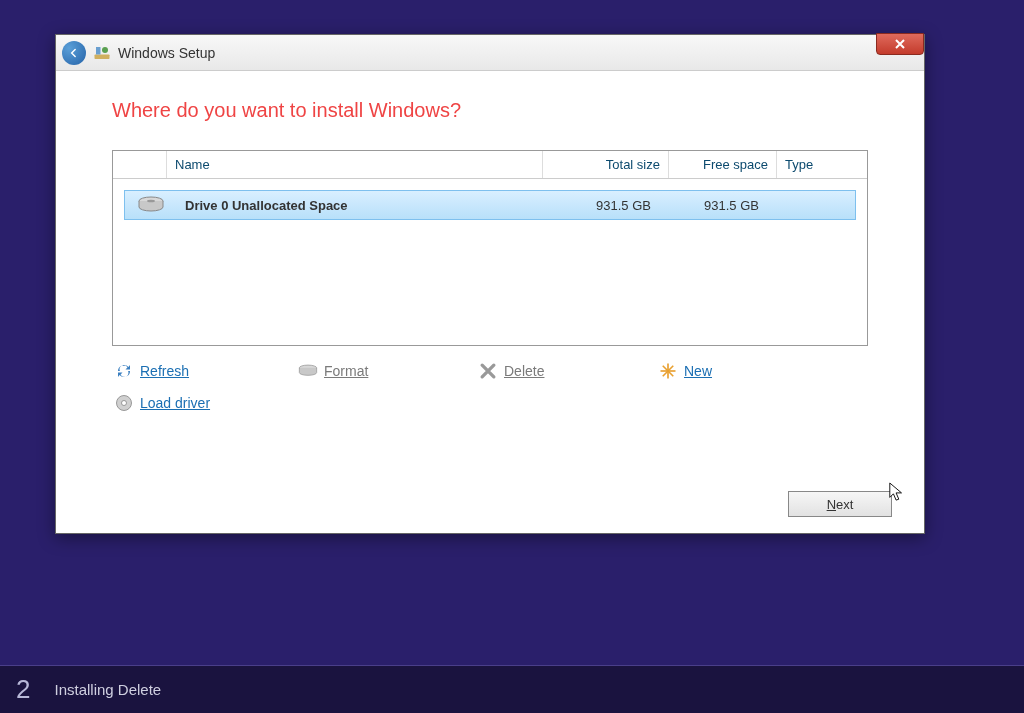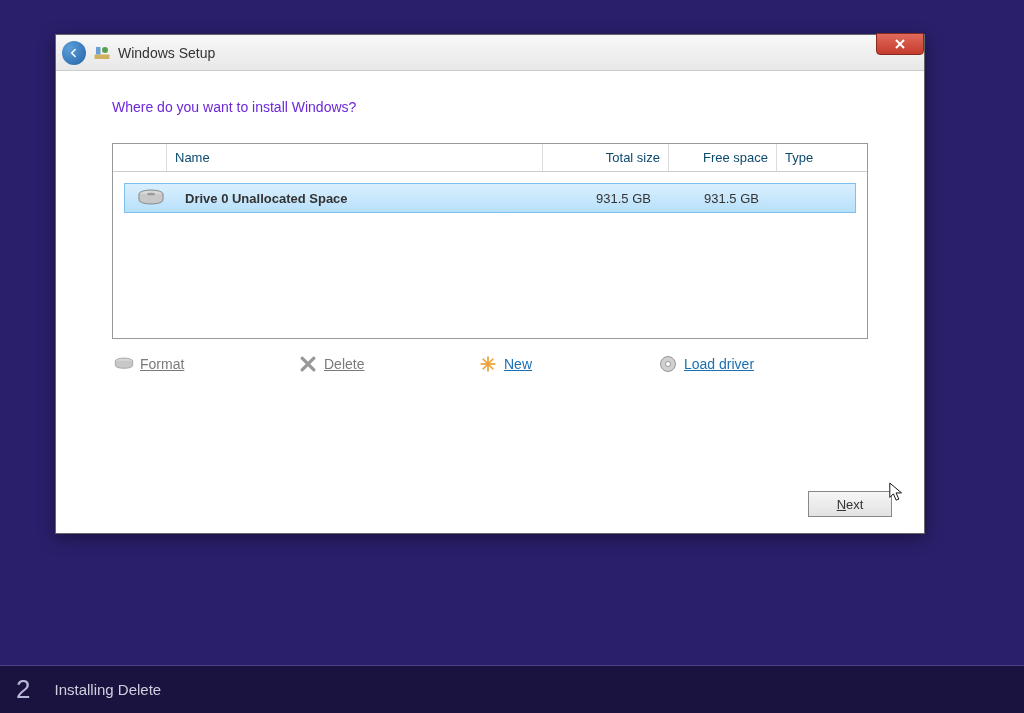--- a/index.html
+++ b/index.html
@@ -46,22 +46,22 @@
       border-radius: 0 0 4px 4px;
       display: flex; align-items: center; justify-content: center;
       cursor: pointer;
     }
     .close-btn svg { width: 12px; height: 12px; }
     
     .content {
       padding: 28px 56px 20px 56px;
     }
     .heading {
-      font-size: 14px;
-      color: #6d28d9;
+      font-size: 20px;
+      color: #ef4444;
       margin-bottom: 28px;
       font-weight: 400;
     }
     
     .drive-table {
       width: 756px;
       border: 1px solid #999;
       height: 196px;
       background: #fff;
     }
@@ -115,21 +115,21 @@
       cursor: pointer;
     }
     .action .icon { width: 24px; height: 22px; margin-right: 4px; display:flex;align-items:center;justify-content:center; }
     .action .label { text-decoration: underline; }
     .action.blue .label { color: #1b6fb3; }
     .action.gray .label { color: #7a7a7a; }
     
     .next-btn {
       position: absolute;
       right: 32px; bottom: 16px;
-      width: 84px; height: 26px;
+      width: 104px; height: 26px;
       background: linear-gradient(#f6f6f6, #e2e2e2);
       border: 1px solid #888;
       font-size: 13px;
       color: #333;
       cursor: pointer;
     }
     .next-btn u { text-decoration: underline; }
     
     .cursor {
       position: absolute;
@@ -198,20 +198,29 @@
           </div>
         </div>
         <div class="cell name-col">Drive 0 Unallocated Space</div>
         <div class="cell size-col">931.5 GB</div>
         <div class="cell free-col">931.5 GB</div>
         <div class="cell type-col"></div>
       </div>
     </div>
 
     <div class="actions">
+      <div class="action blue">
+        <span class="icon">
+          <svg width="18" height="18" viewBox="0 0 24 24">
+              <path d="M4 12a8 8 0 0 1 14-5.3L20 4v6h-6l2.6-2.6A5.5 5.5 0 0 0 6.5 12" fill="#3a7fc0"></path>
+              <path d="M20 12a8 8 0 0 1-14 5.3L4 20v-6h6l-2.6 2.6A5.5 5.5 0 0 0 17.5 12" fill="#3a7fc0"></path>
+            </svg>
+        </span>
+        <span class="label">Refresh</span>
+      </div>
       <div class="action gray">
         <span class="icon">
           <svg width="22" height="16" viewBox="0 0 28 18">
               <ellipse cx="14" cy="5" rx="11" ry="3.5" fill="#d8d8d8" stroke="#999"></ellipse>
               <path d="M3 5 v6 a11 3.5 0 0 0 22 0 v-6" fill="#c8c8c8" stroke="#999"></path>
             </svg>
         </span>
         <span class="label">Format</span>
       </div>
       <div class="action gray">

